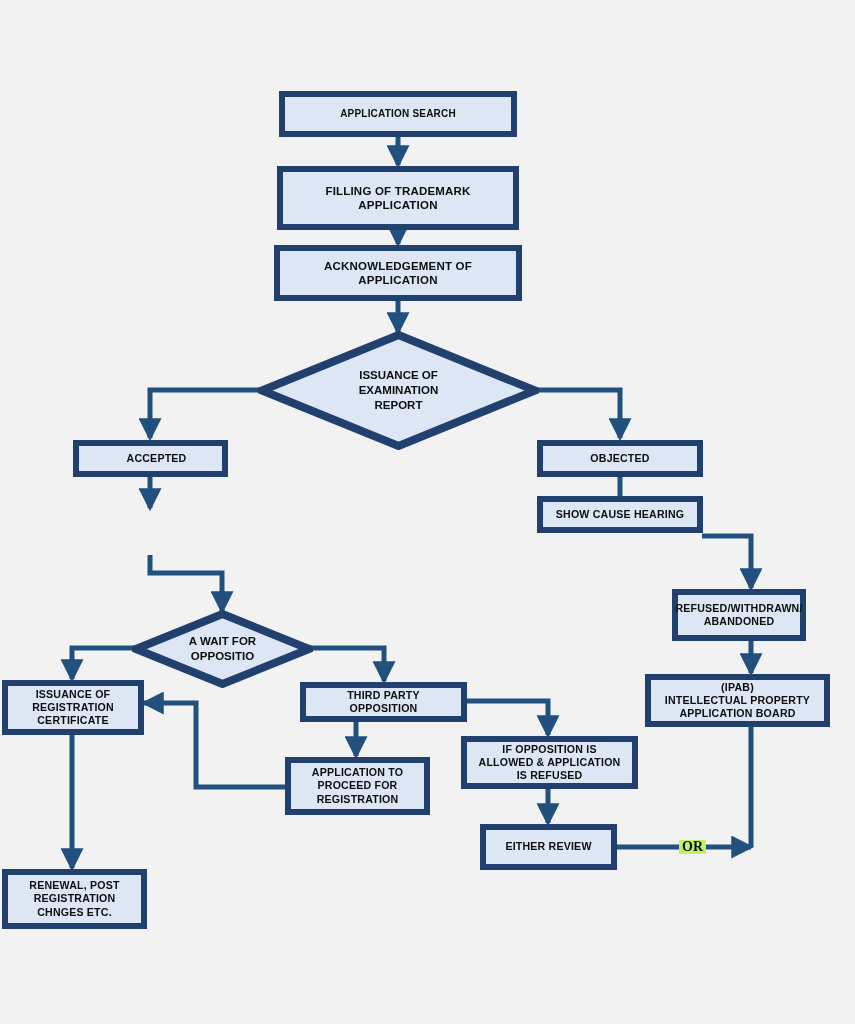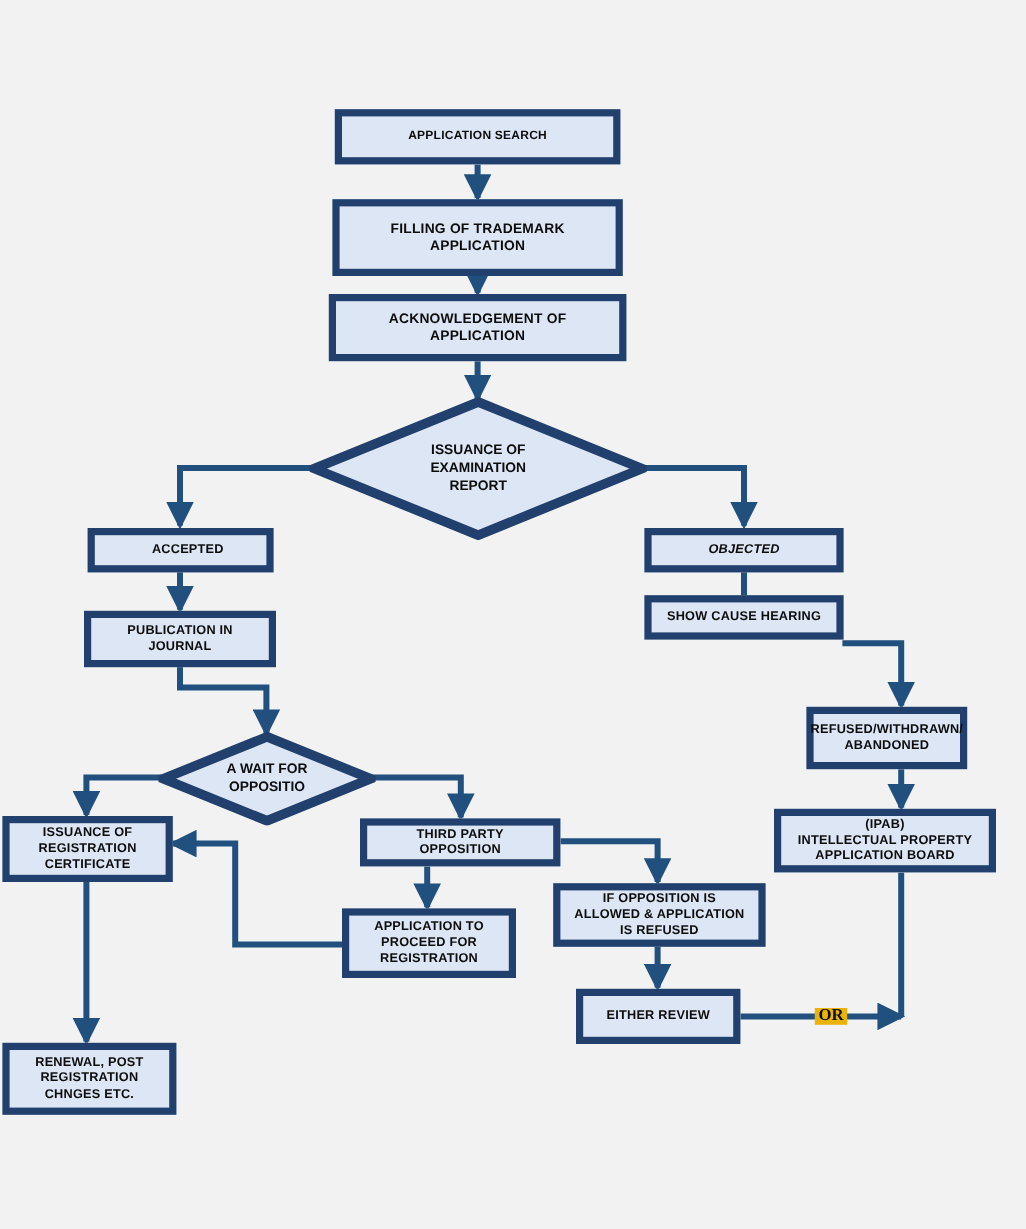--- a/index.html
+++ b/index.html
@@ -74,21 +74,21 @@
     line-height: 1.3;
     white-space: pre-line;
     font-size: 11.5px;
   }
   .edge-label {
     position: absolute;
     font-family: "Liberation Serif", serif;
     font-weight: bold;
     font-size: 14px;
     color: #0d0d0d;
-    background: #eab308;
+    background: #bef264;
     padding: 0 3px;
     line-height: 1;
   }
 </style>
 </head>
 <body>
 
 <div id="canvas">
 
   <svg class="connectors" viewBox="0 0 855 1024" xmlns="http://www.w3.org/2000/svg">
@@ -159,28 +159,24 @@
     </svg>
     <div class="dlabel">ISSUANCE OF
 EXAMINATION
 REPORT</div>
   </div>
 
   <div class="node sm" style="left:73px; top:440px; width:155px; height:37px;padding-left:12px;">
     <span class="label">ACCEPTED</span>
   </div>
 
-  <div class="node sm" style="left:537px; top:440px; width:166px; height:37px;font-style:italic;">
+  <div class="node sm" style="left:537px; top:440px; width:166px; height:37px;">
     <span class="label">OBJECTED</span>
   </div>
 
-  <div class="node sm" style="left:70px; top:509px; width:160px; height:47px;">
-    <span class="label">PUBLICATION IN
-JOURNAL</span>
-  </div>
 
   <div class="node sm" style="left:537px; top:496px; width:166px; height:37px;">
     <span class="label">SHOW CAUSE HEARING</span>
   </div>
 
   <div class="diamond" style="left:132px; top:610px; width:181px; height:78px;">
     <svg viewBox="0 0 181 78" preserveAspectRatio="none">
       <polygon points="90.5,4 177,39 90.5,74 4,39" fill="#dce6f4" stroke="#21406e" stroke-width="8"></polygon>
     </svg>
     <div class="dlabel">A WAIT FOR

